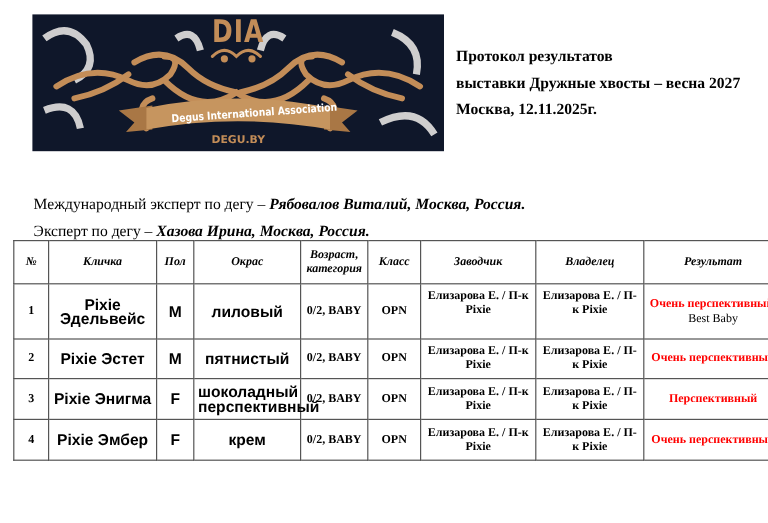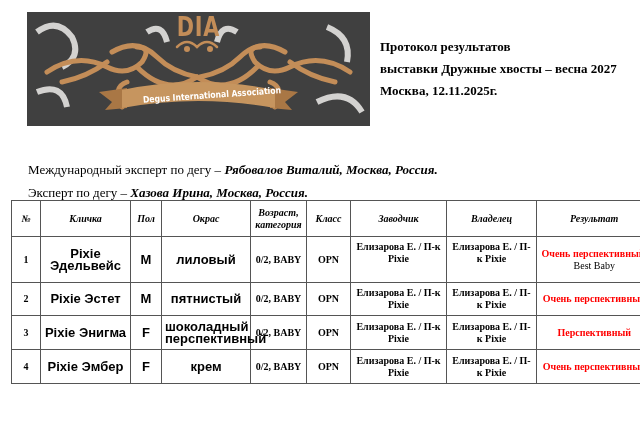--- a/index.html
+++ b/index.html
@@ -1,19 +1,19 @@
 <!DOCTYPE html>
 <html><head>
 <meta charset="utf-8">
 <style>
   html, body { margin:0; padding:0; background:#ffffff; }
   body { width:640px; height:436px; position:relative; overflow:hidden;
          font-family:"Liberation Serif", serif; color:#000; }
   .logo { position:absolute; left:27px; top:12px; width:343px; height:114px;
-          background:#404040; overflow:hidden; }
+          background:#0f172a; overflow:hidden; }
   .logo svg { position:absolute; left:0; top:0; }
   .logo-dia { position:absolute; left:0; width:343px; top:0; text-align:center;
               font-family:"DejaVu Sans", sans-serif; font-weight:bold; font-size:26px;
               color:#c38d58; letter-spacing:1px; transform:scaleX(0.8); }
   .logo-ribbon-text { position:absolute; left:100px; top:78px; width:170px; text-align:center;
               font-family:"DejaVu Sans", sans-serif; font-weight:bold; font-size:9px;
               color:#fff; transform:rotate(-4deg) scaleX(0.85); white-space:nowrap; }
   .logo-site { position:absolute; left:0; width:343px; top:100px; text-align:center;
               font-family:"DejaVu Sans", sans-serif; font-weight:bold; font-size:9px; color:#c38d58; }
   .title-block { position:absolute; left:380px; top:36px; width:250px; text-align:left;
@@ -61,20 +61,21 @@
     </g>
     <circle cx="160" cy="37" r="3" fill="#c38d58"></circle>
     <circle cx="183" cy="37" r="3" fill="#c38d58"></circle>
 
     <polygon points="72,80 100,76 100,96 78,98 85,90" fill="#a97745"></polygon>
     <polygon points="271,80 243,76 243,96 265,98 258,90" fill="#a97745"></polygon>
     <path d="M95 78 Q171 62 248 78 L248 96 Q171 82 95 96 Z" fill="#c6955f"></path>
   </svg>
   <div class="logo-dia">DIA</div>
   <div class="logo-ribbon-text">Degus International Association</div>
+  <div class="logo-site">DEGU.BY</div>
 </div>
 
 <div class="title-block">
   <div>Протокол результатов</div>
   <div>выставки Дружные хвосты – весна 2027</div>
   <div>Москва, 12.11.2025г.</div>
 </div>
 
 <div class="experts">
   <div>

